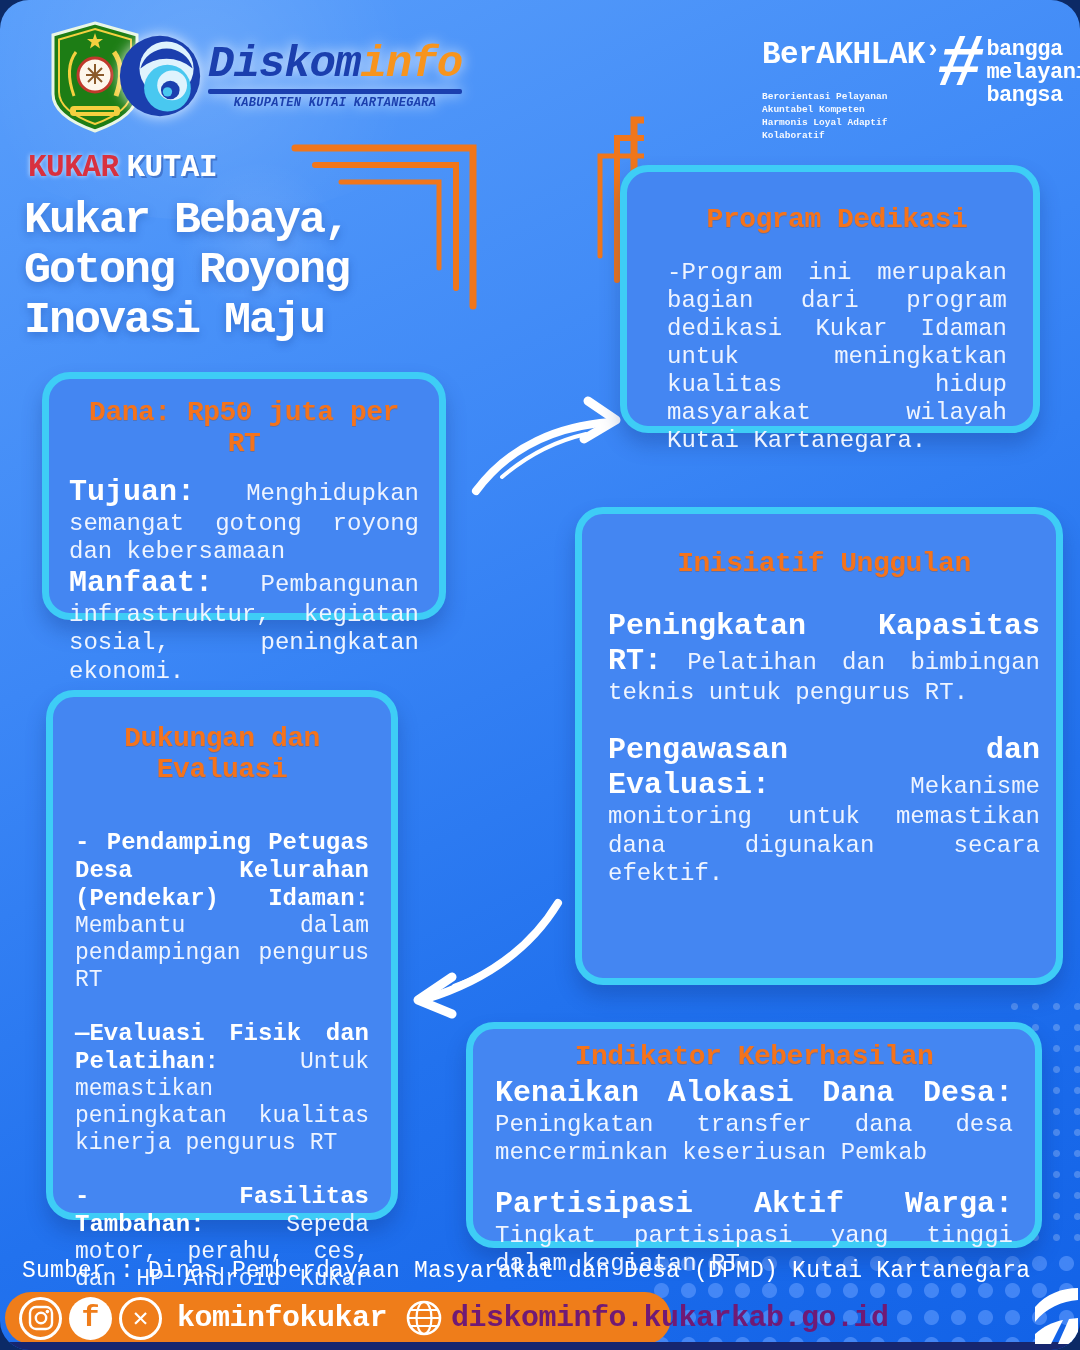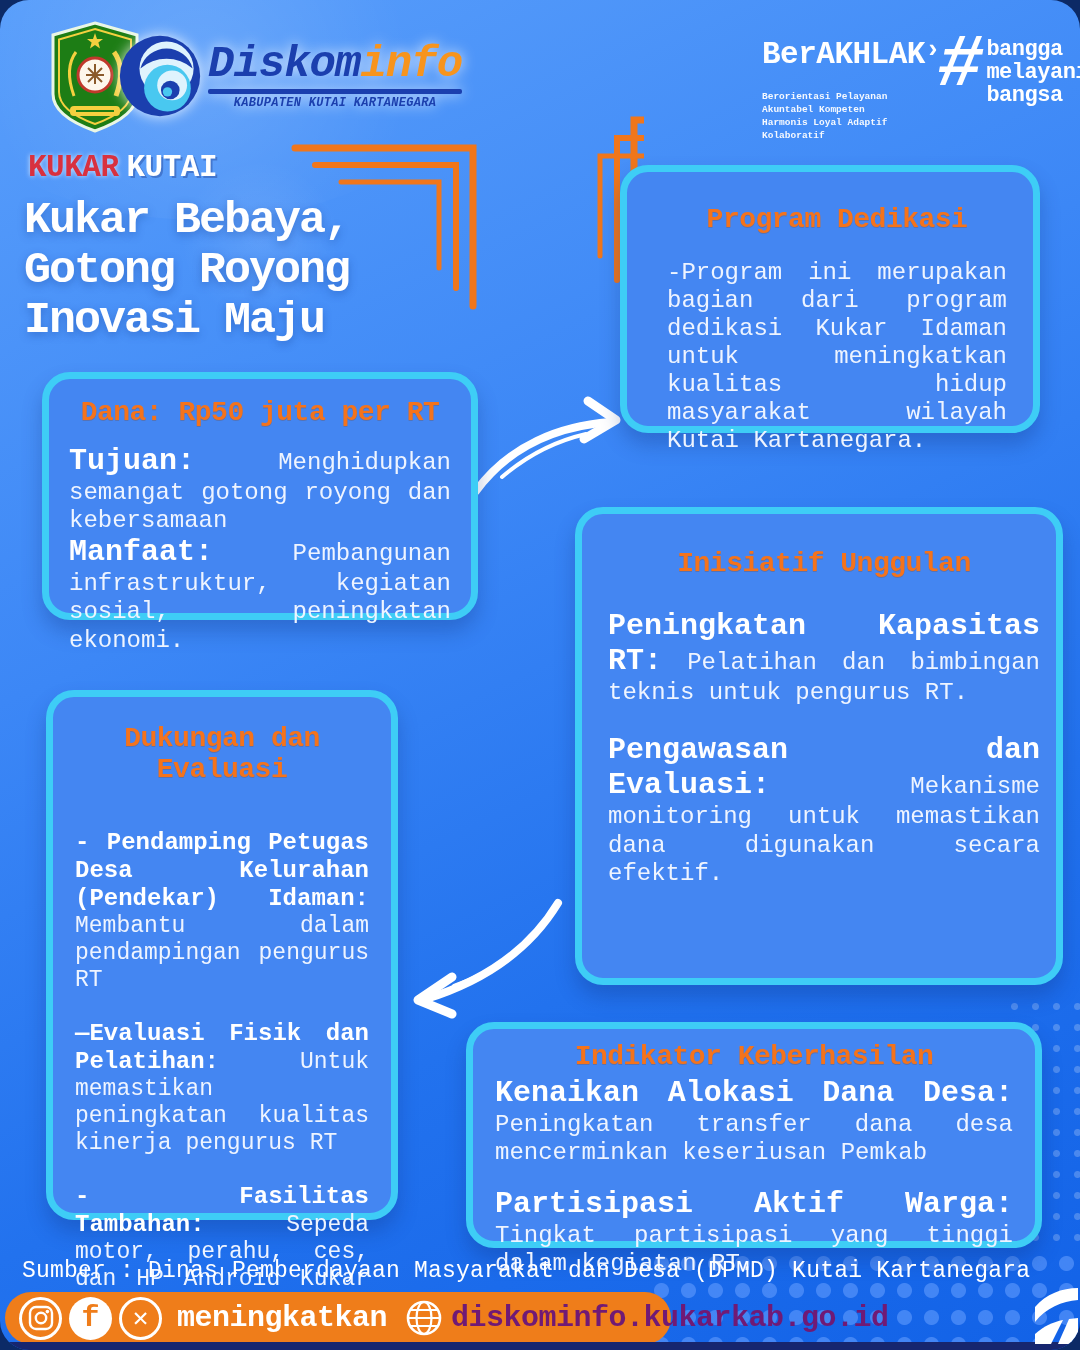--- a/index.html
+++ b/index.html
@@ -56,21 +56,21 @@
 
   
   .card { position:absolute; background:#4486f2; border:7px solid #3ecdf6; border-radius:28px;
           box-shadow:0 12px 20px rgba(15,50,130,0.30); color:#eef4ff; }
   .card-title { text-align:center; font-weight:bold; color:#f4731c; font-size:28px; letter-spacing:-0.5px;
                 text-shadow:0 1px 0 rgba(140,60,0,0.25); }
   .card p { text-align:justify; font-size:24px; line-height:1.17; }
   .card strong { color:#fff; font-size:30px; }
   .card .block { display:block; }
 
-  .card-dana { left:42px; top:372px; width:436px; height:248px; padding:18px 20px 0 20px; }
+  .card-dana { left:42px; top:372px; width:404px; height:248px; padding:18px 20px 0 20px; }
   .card-dana .card-title { margin-bottom:16px; }
   .card-prog { left:620px; top:165px; width:420px; height:268px; padding:32px 26px 0 40px; }
   .card-prog .card-title { margin-bottom:24px; }
   .card-inis { left:575px; top:507px; width:488px; height:478px; padding:34px 16px 0 26px; }
   .card-inis .card-title { margin-bottom:30px; }
   .card-inis p { margin-bottom:26px; }
   .card-duku { left:46px; top:690px; width:352px; height:530px; padding:26px 22px 0 22px; font-size:23px; }
   .card-duku p { font-size:23px; margin-bottom:26px; }
   .card-duku strong { font-size:24px; }
   .card-duku .card-title { margin-bottom:44px; }
@@ -223,21 +223,21 @@
         <circle cx="13" cy="13" r="5.2" fill="none" stroke="#fff" stroke-width="2.4"></circle>
         <circle cx="19.4" cy="6.6" r="1.8" fill="#fff"></circle>
       </svg>
     </div>
     <div class="soc solid">
         <span>f</span>
       </div>
     <div class="soc ring">
         <span class="xg">✕</span>
       </div>
-    <div class="handle">meningkatkan</div>
+    <div class="handle">kominfokukar</div>
     <svg class="globe" viewBox="0 0 38 38">
       <circle cx="19" cy="19" r="16" fill="none" stroke="#fff" stroke-width="2.6"></circle>
       <ellipse cx="19" cy="19" rx="7.5" ry="16" fill="none" stroke="#fff" stroke-width="2.2"></ellipse>
       <path d="M3 19 h32 M5.5 11 h27 M5.5 27 h27" stroke="#fff" stroke-width="2.2" fill="none"></path>
     </svg>
     <div class="website">diskominfo.kukarkab.go.id</div>
   </div>
 
   <div class="navy-strip"></div>
 

